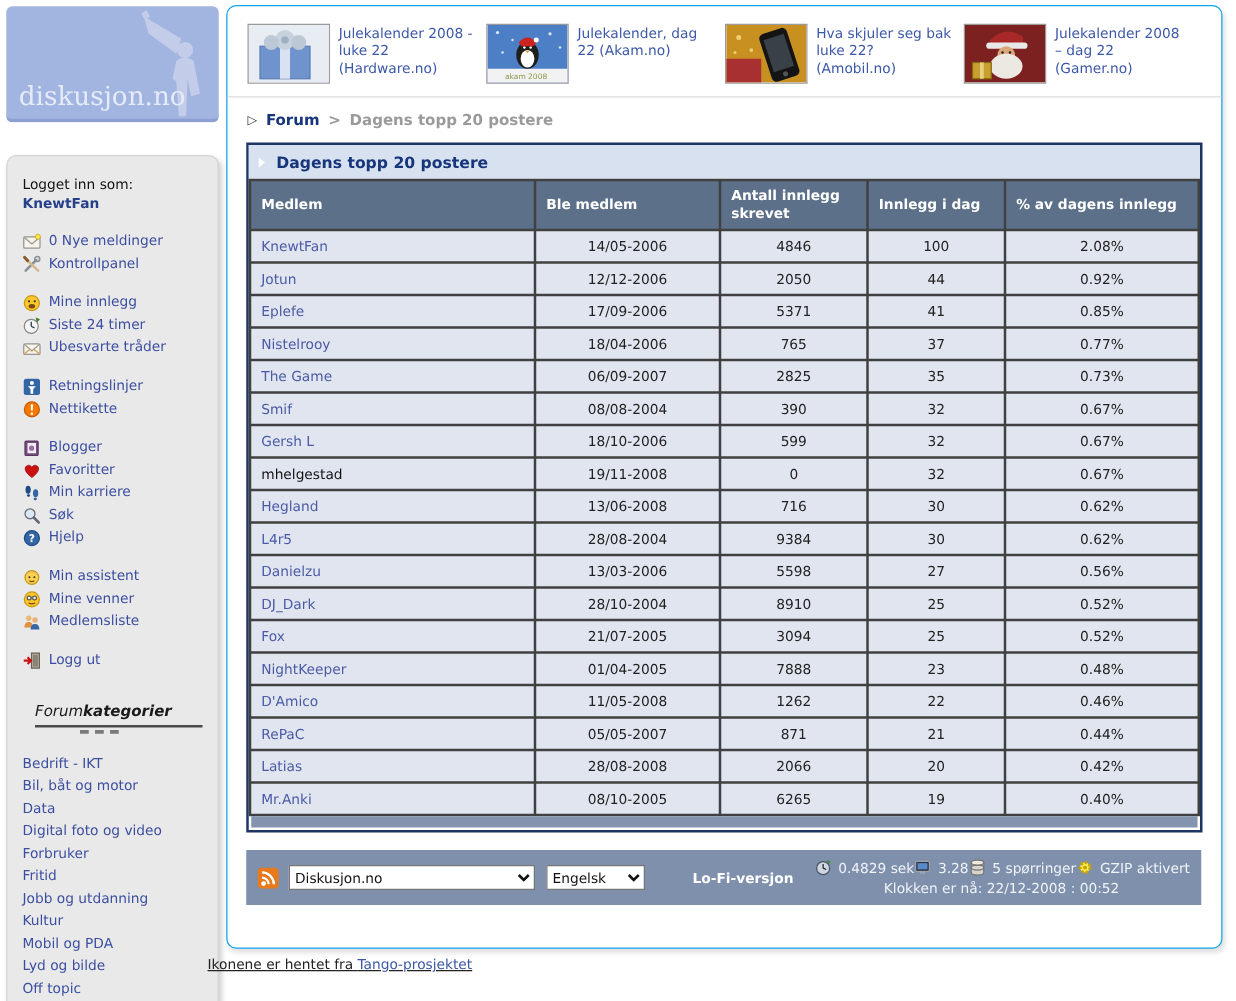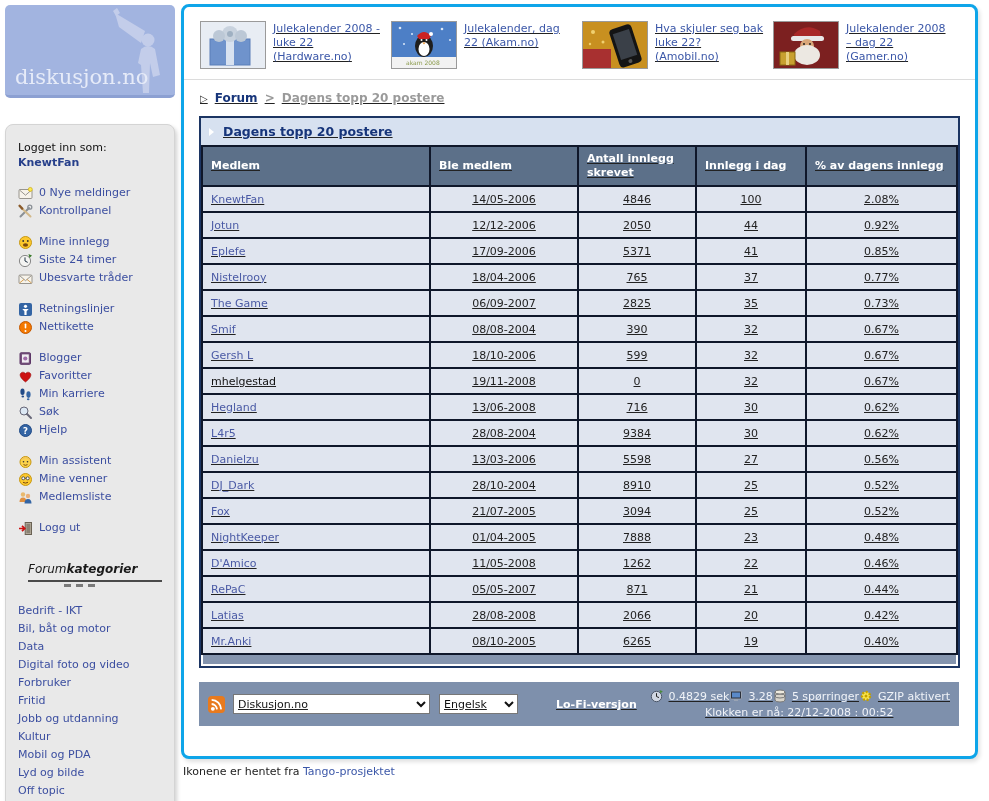--- a/index.html
+++ b/index.html
@@ -22,59 +22,59 @@
   .mi-icon svg{display:block;}
   .forumcat-head{margin:26px 4px 0 10px;font-size:12px;font-style:italic;color:#1a1a1a;border-bottom:2px solid #4a4a4a;padding-bottom:4px;}
   .fc-bold{font-weight:bold;}
   .fc-dashes{margin:2px 0 0 46px;display:flex;gap:5px;}
   .fc-dashes span{width:7px;height:3px;background:#7a7a7a;display:inline-block;}
   .cat-list{margin-top:16px;}
   .cat-item{margin:3px 0;line-height:15px;}
   .cat-item a{color:#3b4ea0;}
 
   
-  .main{position:absolute;left:181px;top:4px;width:797px;height:755px;background:#fff;border:3px solid #0ea5e9;border-radius:8px;box-shadow:2px 3px 4px rgba(0,0,0,.12);box-sizing:border-box;text-decoration:underline;}
+  .main{position:absolute;left:181px;top:4px;width:797px;height:755px;background:#fff;border:1px solid #0ea5e9;border-radius:8px;box-shadow:2px 3px 4px rgba(0,0,0,.12);box-sizing:border-box;}
   .banners{display:flex;align-items:flex-start;padding:14px 6px 10px 16px;border-bottom:1px solid #dcdcdc;}
   .banner{display:flex;gap:7px;width:191px;}
   .banner-thumb{width:64px;height:46px;border:1px solid #9a9a9a;flex:0 0 64px;cursor:pointer;}
   .banner-thumb svg{display:block;}
   .banner-text{line-height:14px;padding-top:1px;}
   .banner-text a{color:#3b57a8;}
 
   .breadcrumb{padding:11px 16px 6px;display:flex;align-items:center;gap:7px;}
   .bc-arrow{color:#333;font-size:10px;}
   .bc-forum{font-weight:bold;color:#17357a;font-size:12px;}
   .bc-sep{color:#999;font-weight:bold;font-size:12px;}
   .bc-cur{color:#9a9a9a;font-weight:bold;font-size:12px;}
 
   .tablebox{margin:5px 15px 0 15px;border:2px solid #1c3563;background:#fff;}
   .table-title{background:#d7e1f0;color:#17357a;font-weight:bold;font-size:12.5px;padding:6px 8px;display:flex;gap:9px;align-items:center;}
   .tt-arrow{width:0;height:0;border-left:5px solid #fff;border-top:4px solid transparent;border-bottom:4px solid transparent;display:inline-block;}
-  table.top20{width:100%;border-collapse:separate;border-spacing:2px;background:#0f172a;}
+  table.top20{width:100%;border-collapse:separate;border-spacing:2px;background:#404040;}
   table.top20 th{background:#5c7089;color:#fff;text-align:left;font-size:11px;font-weight:bold;padding:4px 8px;height:30px;vertical-align:middle;line-height:14px;}
   table.top20 td{background:#e0e5ef;padding:4px 8px;height:16px;vertical-align:middle;color:#222;}
   td.c{text-align:center;}
   a.member{color:#4a5aa5;}
   .plainname{color:#111;}
   .table-bottom-strip{height:9px;background:#8494ae;margin:0 2px 2px 2px;}
 
   .footerbar{margin:14px 16px 0 15px;background:#7e90ac;height:44px;display:flex;align-items:center;padding:0 9px;color:#f0f3f8;box-sizing:border-box;}
   .rss{width:17px;height:17px;margin-right:8px;cursor:pointer;}
   .rss svg{display:block;}
   select{font-family:"DejaVu Sans",sans-serif;font-size:11px;height:20px;border:1px solid #777;background:#fff;color:#111;}
   .feed-select{width:197px;}
   .lang-select{width:79px;margin-left:9px;}
   .lofi{font-weight:bold;margin-left:38px;color:#fff;}
   .footer-right{margin-left:auto;}
   .stats-row{display:flex;align-items:center;justify-content:flex-end;}
   .stat{display:flex;gap:5px;align-items:center;}
   .stat .mi-icon{width:14px;height:14px;flex:0 0 14px;}
   .clock-row{margin-top:3px;text-align:center;padding-right:1px;}
 
-  .bottom-note{position:absolute;left:183px;top:765px;color:#222;}
+  .bottom-note{position:absolute;left:166px;top:765px;color:#222;text-decoration:underline;}
   .bottom-note a{color:#3b57a8;}
 </style>
 </head>
 <body>
 
 <div class="page">
 
   <div class="sidebar">
     <div class="logo-panel">
       <span class="logo-fig">

